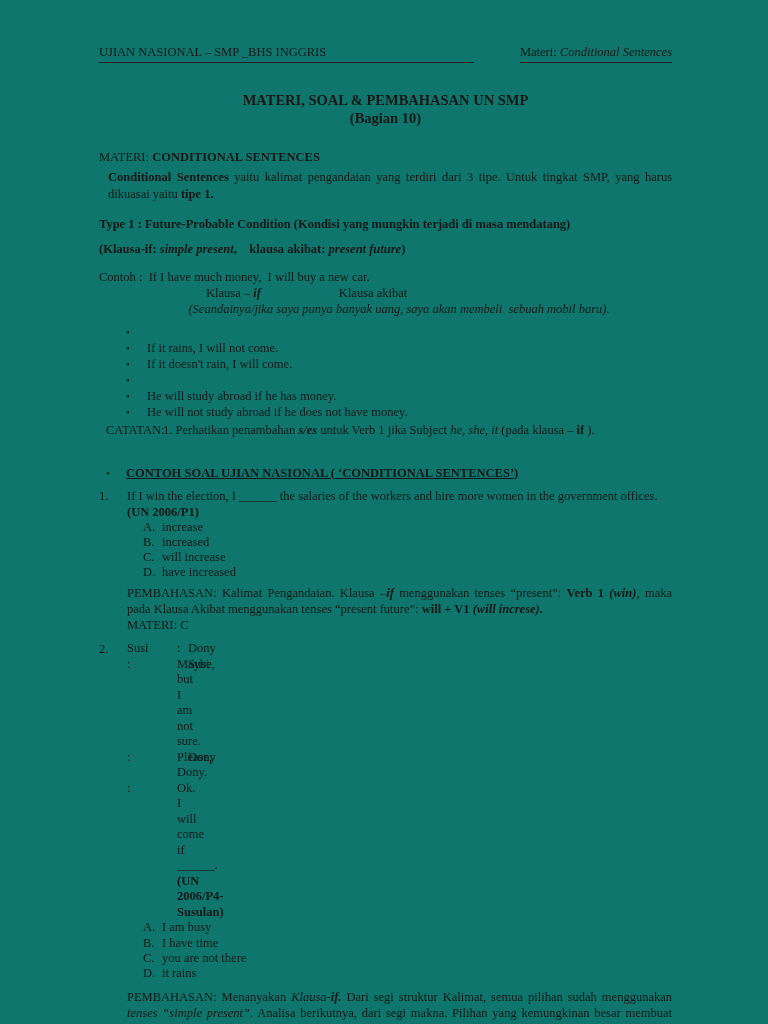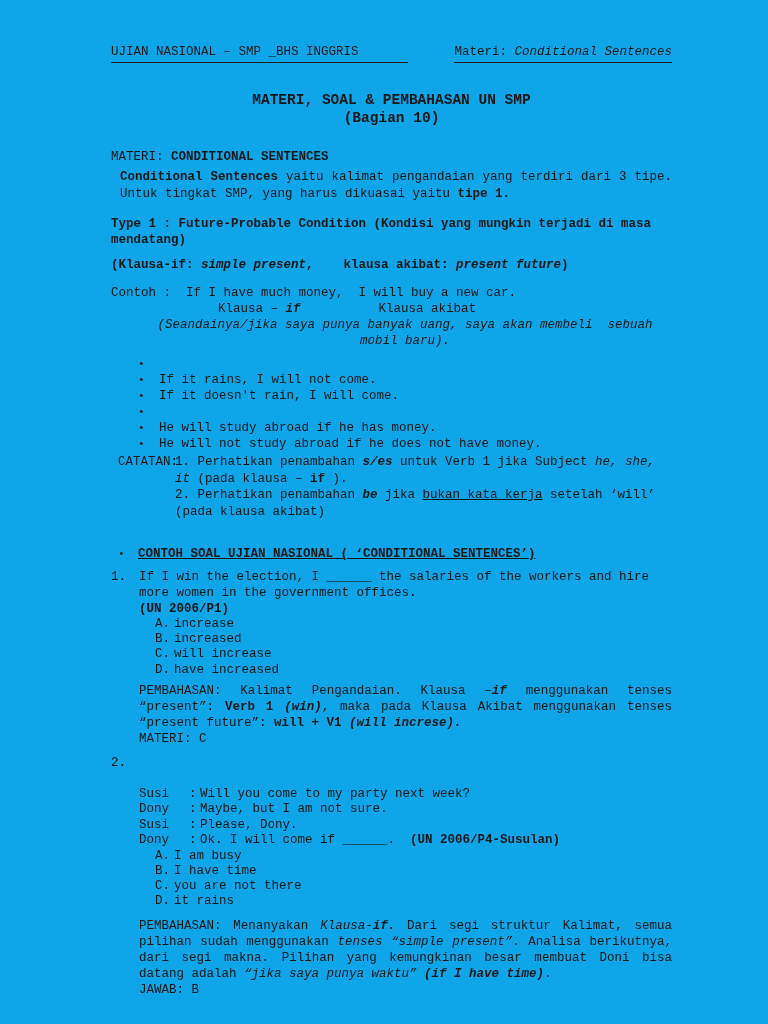--- a/index.html
+++ b/index.html
@@ -1,26 +1,25 @@
 <!DOCTYPE html>
 <html><head>
 <meta charset="utf-8">
 <style>
   * { margin:0; padding:0; box-sizing:border-box; }
   html,body { background:#fff; }
   .page {
     position:relative;
     width:768px; height:1024px;
-    background:#0ea5e9;
+    background:#0f766e;
     color:#171717;
-    font-family:Liberation Mono, monospace;
+    font-family:Liberation Serif, serif;
     font-size:12.5px;
     line-height:16px;
     overflow:hidden;
-    padding-left:12px;
   }
   .content { padding:0 96px 0 99px; }
 
   .b  { font-weight:bold; }
   .i  { font-style:italic; }
   .bi { font-weight:bold; font-style:italic; }
   .u  { text-decoration:underline; }
   .pre { white-space:pre-wrap; }
   .just { text-align:justify; }
 
@@ -63,21 +62,21 @@
 
   .question { display:flex; }
   .q1 { margin-top:7px; }
   .q2 { margin-top:8px; }
   .qnum { width:28px; flex:none; }
   .qbody { flex:1; }
 
   .opt { display:flex; line-height:15.2px; }
   .opt-letter { width:19px; flex:none; margin-left:16px; }
 
-  .dlg { display:grid; grid-template-columns:50px 11px auto; line-height:15.5px;margin-top:32px; }
+  .dlg { display:grid; grid-template-columns:50px 11px auto; line-height:15.5px; }
 
   .pembahasan { margin-top:5px; line-height:16px; }
   .pb2 { margin-top:8px; }
 </style>
 </head>
 <body>
 
 <div class="page">
   <div class="content">
 
@@ -128,21 +127,20 @@
       <div class="blt-row">
           <span class="blt-dot">•</span>
           <span>He will not study abroad if he does not have money.</span>
         </div>
     </div>
 
     <div class="catatan">
       <span class="catatan-label">CATATAN:</span>
       <div class="catatan-items">
         <div><span>1. Perhatikan penambahan </span><span class="bi">s/es</span><span> untuk Verb 1 jika Subject </span><span class="i">he, she, it</span><span> (pada klausa – </span><span class="b">if</span><span> ).</span></div>
-        <div><span>2. Perhatikan penambahan </span><span class="bi">be</span><span> jika </span><span class="u">bukan kata kerja</span><span> setelah ‘will’ (pada klausa akibat)</span></div>
       </div>
     </div>
 
     <div class="cs-heading">
       <span class="cs-dot">•</span>
       <span class="cs-text">CONTOH SOAL UJIAN NASIONAL ( ‘CONDITIONAL SENTENCES’)</span>
     </div>
 
     <div class="question q1">
       <span class="qnum">1.</span>
@@ -169,21 +167,20 @@
         <div>MATERI: C</div>
       </div>
     </div>
 
     <div class="question q2">
       <span class="qnum">2.</span>
       <div class="qbody">
         <div class="dlg">
           <span>Susi</span>
             <span>:</span>
-            <span>Will you come to my party next week?</span>
           <span>Dony</span>
             <span>:</span>
             <span>Maybe, but I am not sure.</span>
           <span>Susi</span>
             <span>:</span>
             <span>Please, Dony.</span>
           <span>Dony</span>
             <span>:</span>
             <span class="pre"><span>Ok. I will come if ______.  </span><span class="b">(UN 2006/P4-Susulan)</span></span>
         </div>

